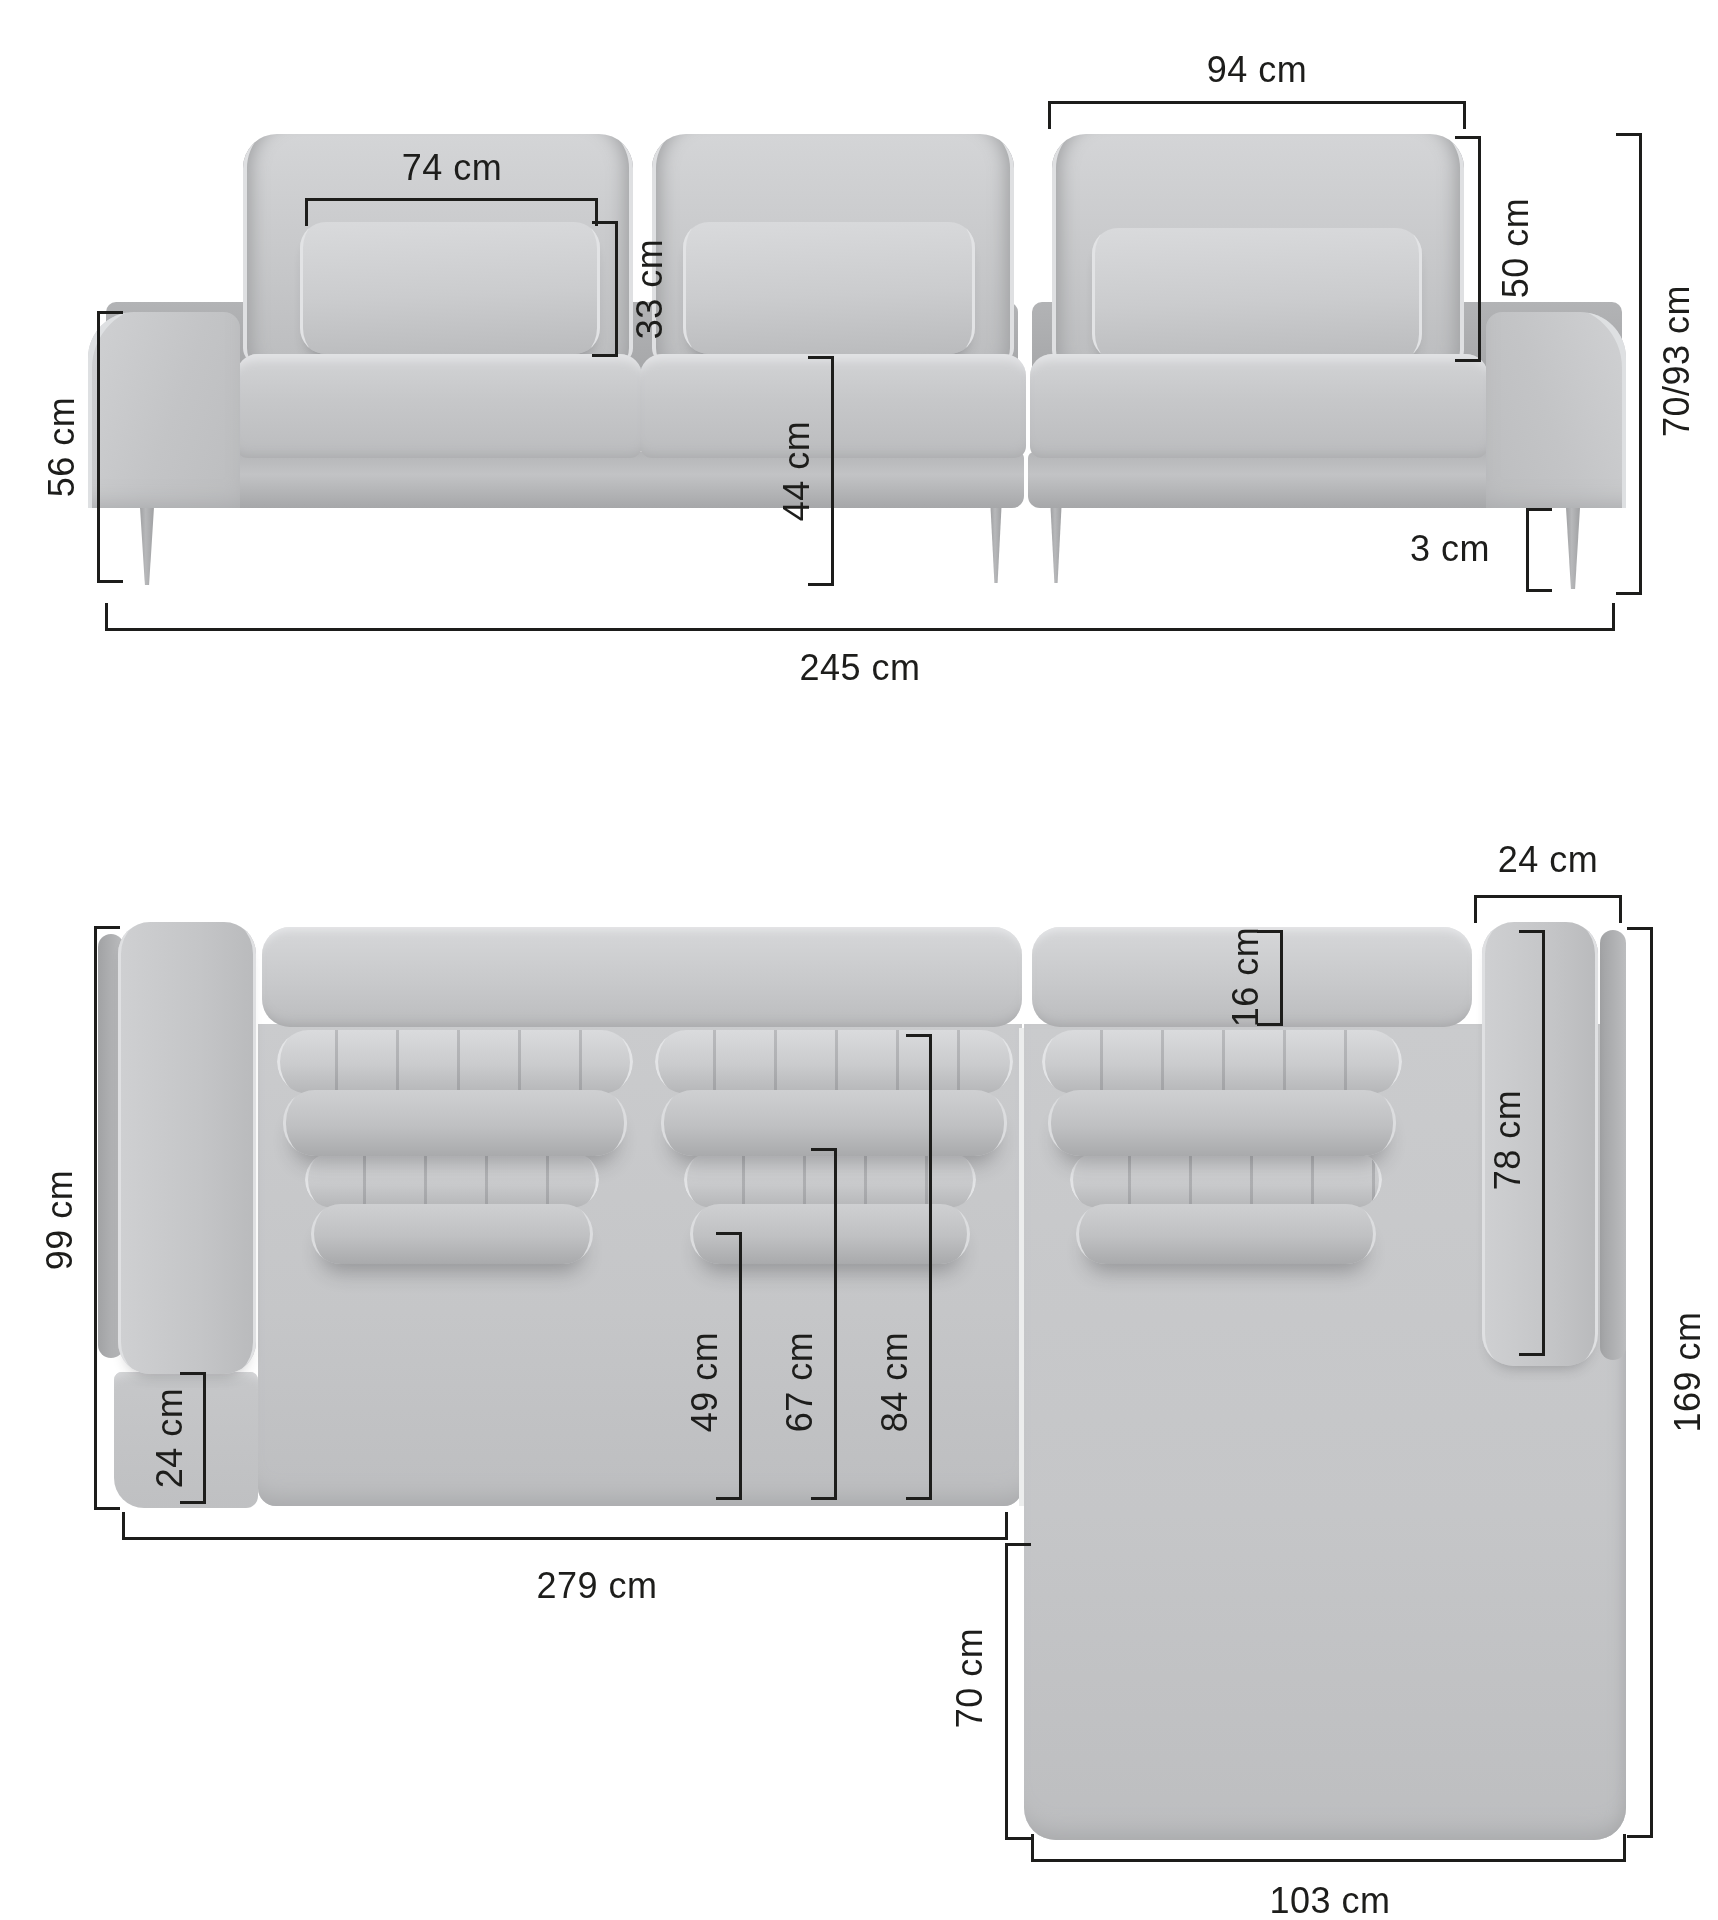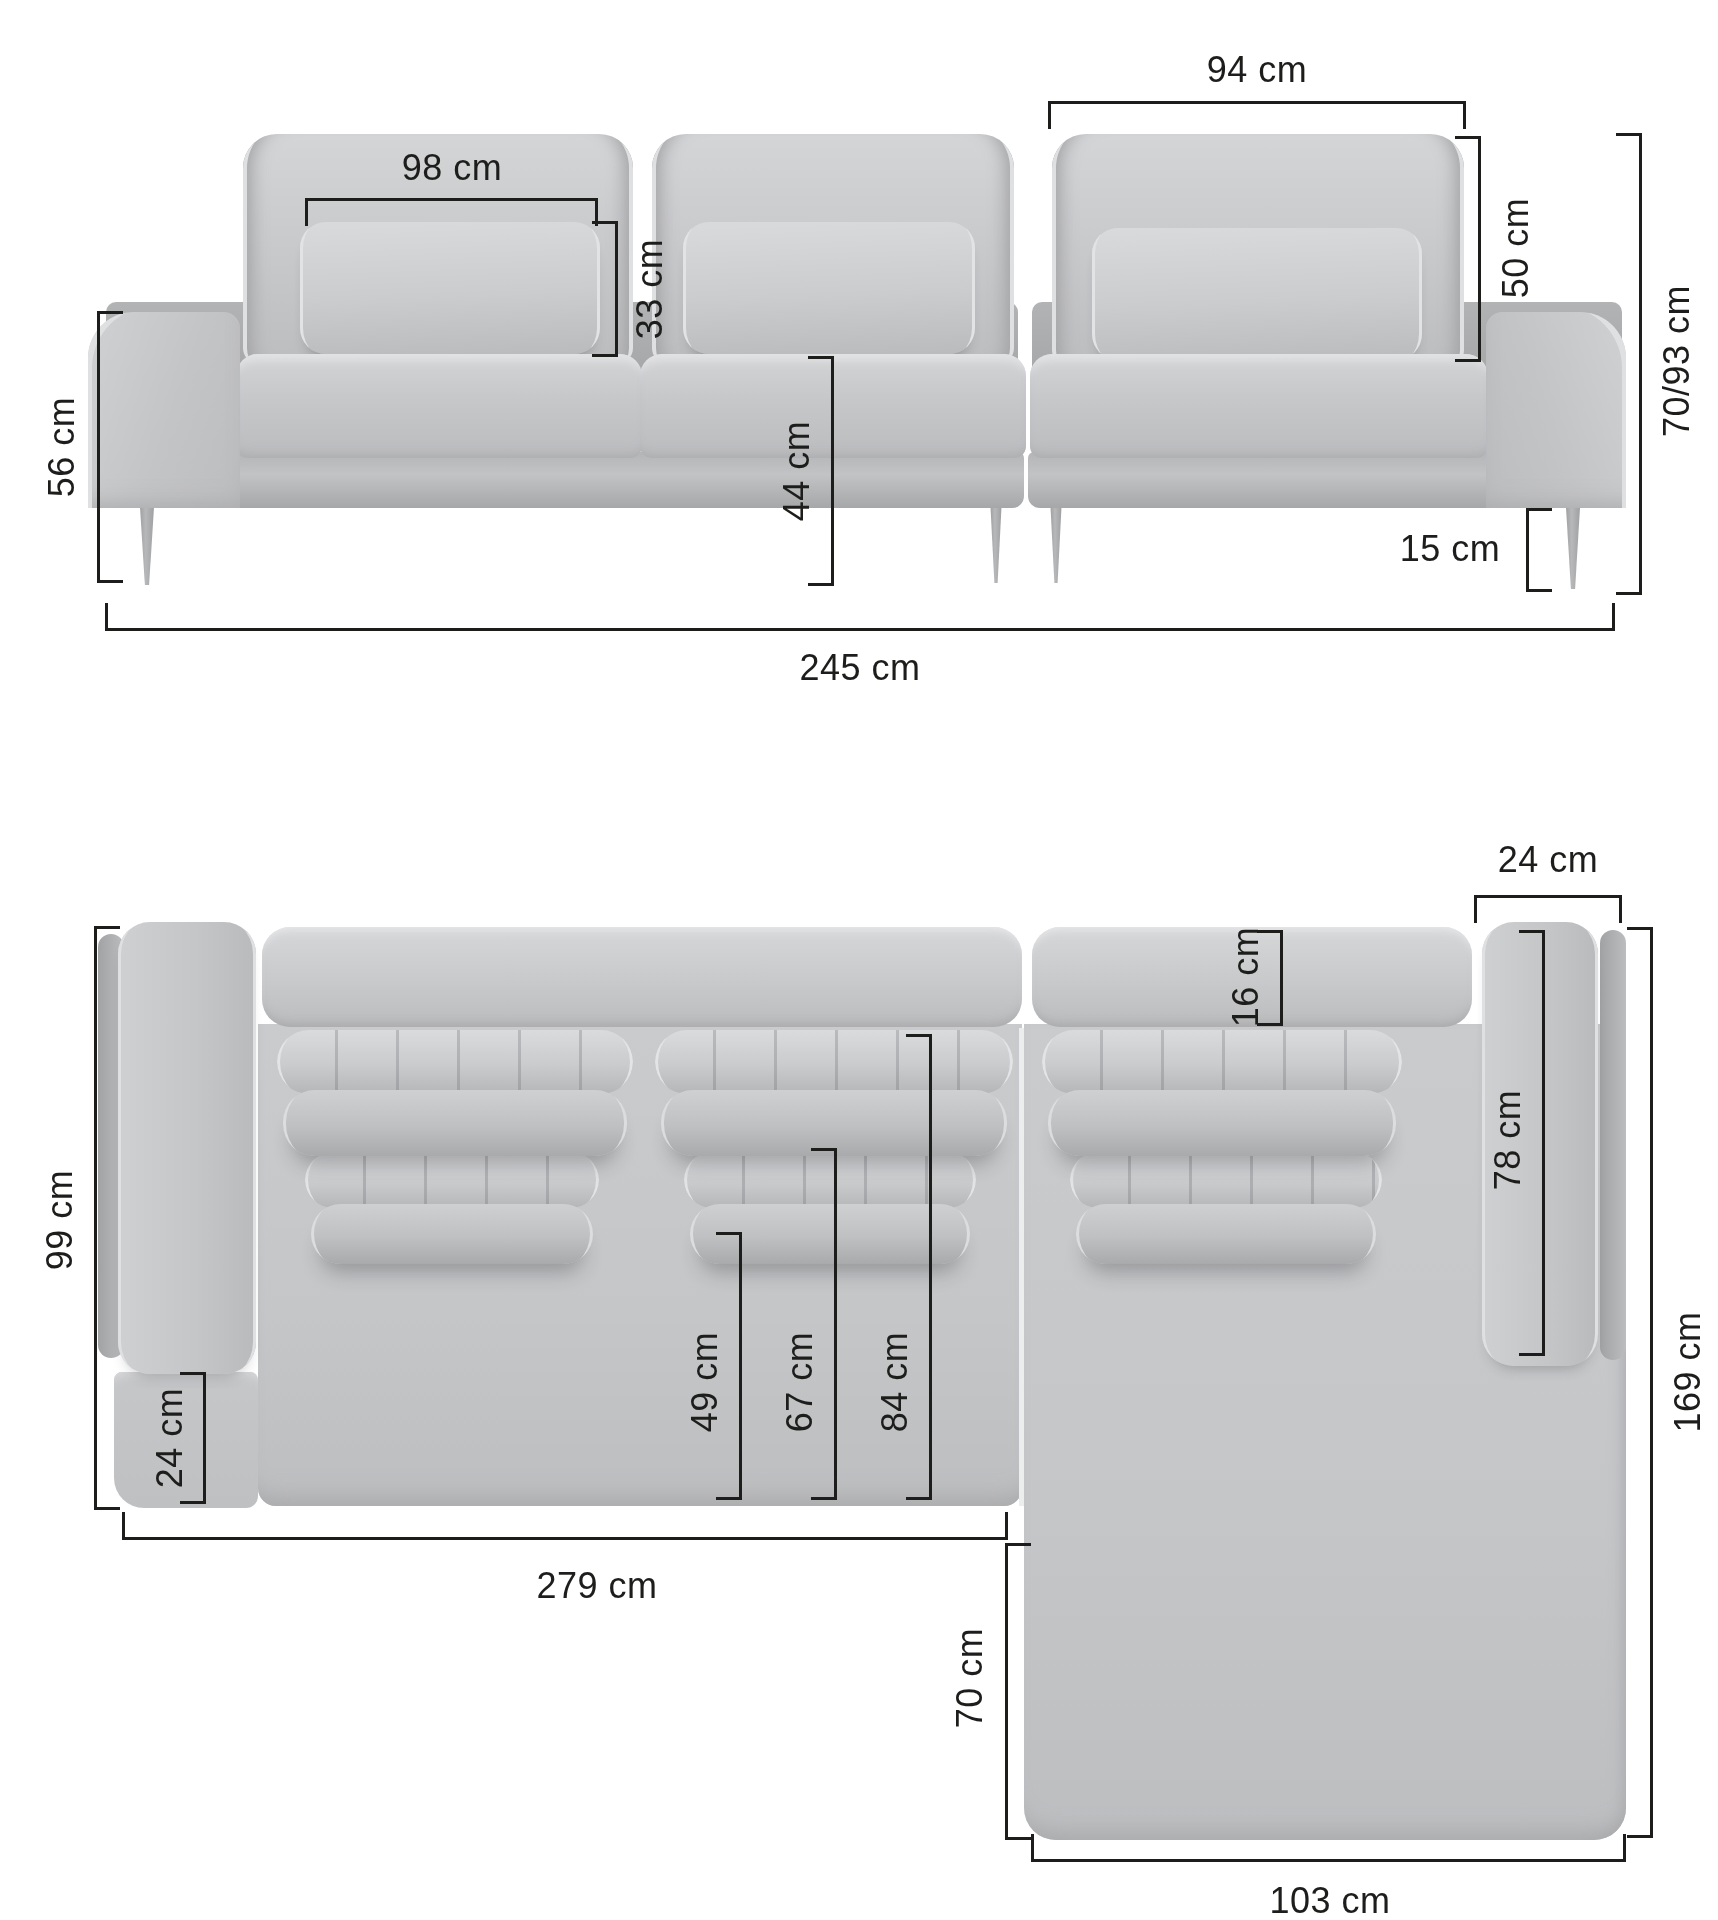--- a/index.html
+++ b/index.html
@@ -116,21 +116,21 @@
     <div class="dim h tdown" style="left:1048px;top:101px;width:418px">
         <i class="tick a"></i>
         <i class="tick b"></i>
       </div>
     <div class="dlabel" style="left:1257px;top:70px">94 cm</div>
 
     <div class="dim h tdown" style="left:305px;top:198px;width:293px">
         <i class="tick a"></i>
         <i class="tick b"></i>
       </div>
-    <div class="dlabel" style="left:452px;top:168px">98 cm</div>
+    <div class="dlabel" style="left:452px;top:168px">74 cm</div>
 
     <div class="dim v tleft" style="left:615px;top:221px;height:136px">
         <i class="tick a"></i>
         <i class="tick b"></i>
       </div>
     <div class="dlabel rot" style="left:650px;top:289px">33 cm</div>
 
     <div class="dim v tleft" style="left:1478px;top:136px;height:226px">
         <i class="tick a"></i>
         <i class="tick b"></i>
@@ -152,21 +152,21 @@
     <div class="dim v tleft" style="left:1639px;top:133px;height:462px">
         <i class="tick a"></i>
         <i class="tick b"></i>
       </div>
     <div class="dlabel rot" style="left:1677px;top:361px">70/93 cm</div>
 
     <div class="dim v tright" style="left:1526px;top:508px;height:84px">
         <i class="tick a"></i>
         <i class="tick b"></i>
       </div>
-    <div class="dlabel" style="left:1450px;top:549px">15 cm</div>
+    <div class="dlabel" style="left:1450px;top:549px">3 cm</div>
 
     <div class="dim h tup" style="left:105px;top:628px;width:1510px">
         <i class="tick a"></i>
         <i class="tick b"></i>
       </div>
     <div class="dlabel" style="left:860px;top:668px">245 cm</div>
   </section>
 
   <section class="view">
 

